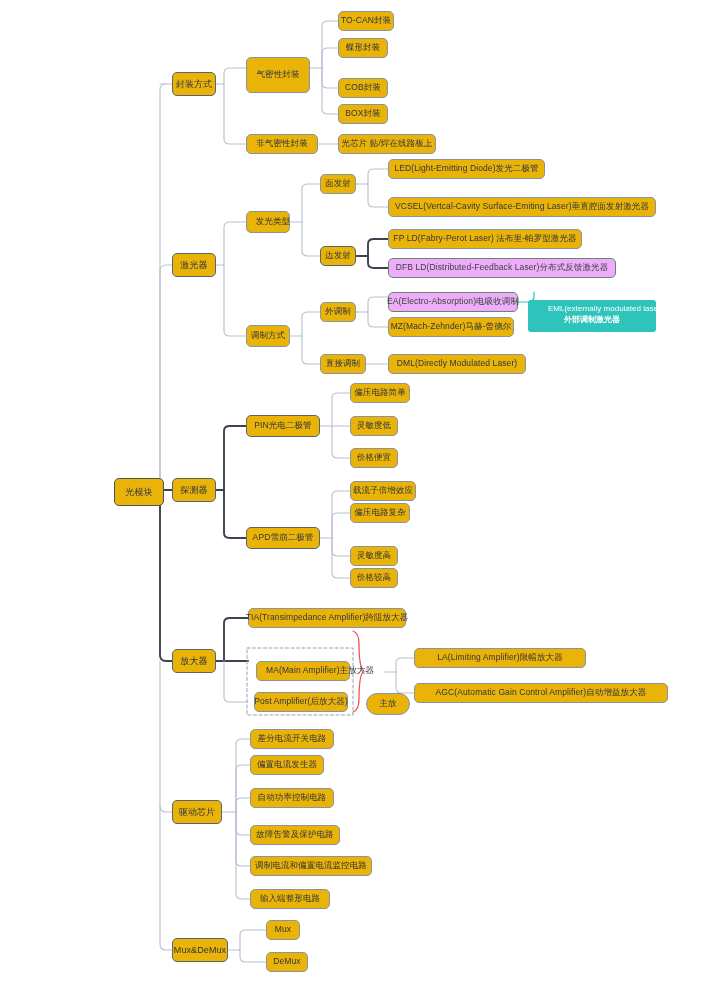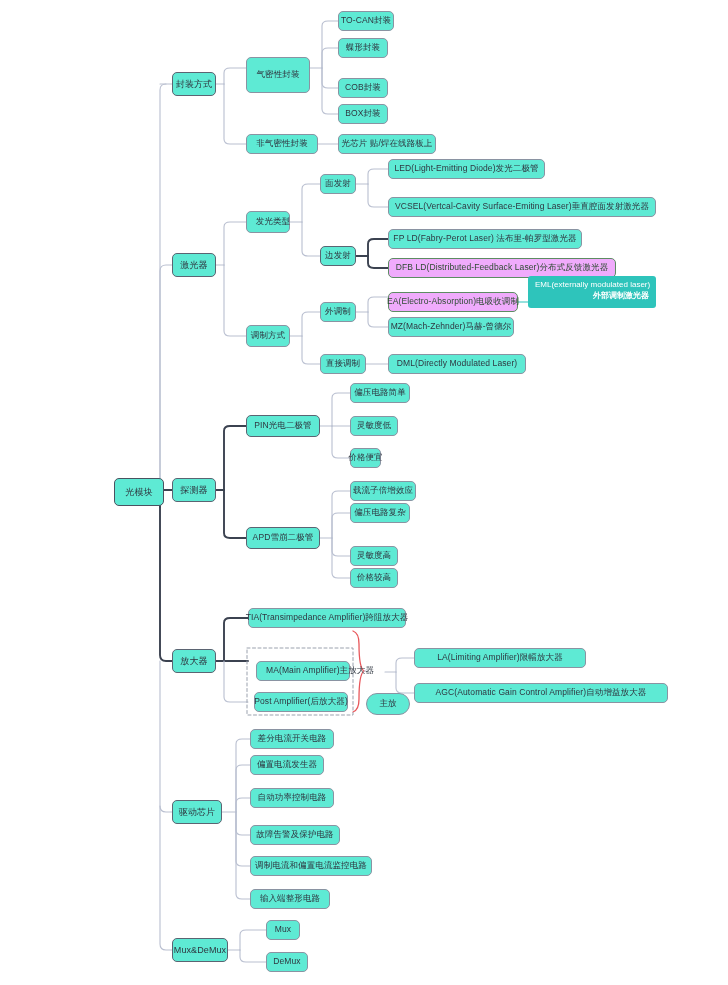--- a/index.html
+++ b/index.html
@@ -18,21 +18,21 @@
     position: absolute;
     top: 0; left: 0;
     width: 728px;
     height: 985px;
   }
   .node {
     position: absolute;
     box-sizing: border-box;
     border: 1px solid #5b6472;
     border-radius: 5px;
-    background: #5eead4;
+    background: #eab308;
     color: #2f3640;
     font-size: 8.5px;
     line-height: 1.15;
     display: flex;
     align-items: center;
     justify-content: center;
     white-space: nowrap;
     padding: 0 6px;
     letter-spacing: 0.1px;
   }
@@ -49,23 +49,24 @@
   }
   .callout {
     position: absolute;
     box-sizing: border-box;
     background: #2ec4bb;
     border: none;
     border-radius: 3px;
     color: #ffffff;
     font-size: 8px;
     line-height: 1.35;
-    padding: 4px 7px;
-    text-align: right;
+    padding: 4px 20px;
+    text-align: center;
     white-space: nowrap;
+    margin-top: 24px;
   }
   .callout .l2 { font-weight: bold; }
 </style>
 </head>
 <body>
 
 <svg id="canvas" viewBox="0 0 728 985">
   <g fill="none" stroke-linecap="round">
 
     <path d="M148,490 L160,490" stroke="#3b4250" stroke-width="1.6"></path>
@@ -261,21 +262,21 @@
 
 <div class="node" style="left:246px; top:415px; width:74px; height:22px;">
   <span>PIN光电二极管</span>
 </div>
 <div class="node soft" style="left:350px; top:383px; width:60px; height:20px;">
   <span>偏压电路简单</span>
 </div>
 <div class="node soft" style="left:350px; top:416px; width:48px; height:20px;">
   <span>灵敏度低</span>
 </div>
-<div class="node soft" style="left:350px; top:448px; width:31px; height:20px;">
+<div class="node soft" style="left:350px; top:448px; width:48px; height:20px;">
   <span>价格便宜</span>
 </div>
 
 <div class="node" style="left:246px; top:527px; width:74px; height:22px;">
   <span>APD雪崩二极管</span>
 </div>
 <div class="node soft" style="left:350px; top:481px; width:66px; height:20px;">
   <span>载流子倍增效应</span>
 </div>
 <div class="node soft" style="left:350px; top:503px; width:60px; height:20px;">

